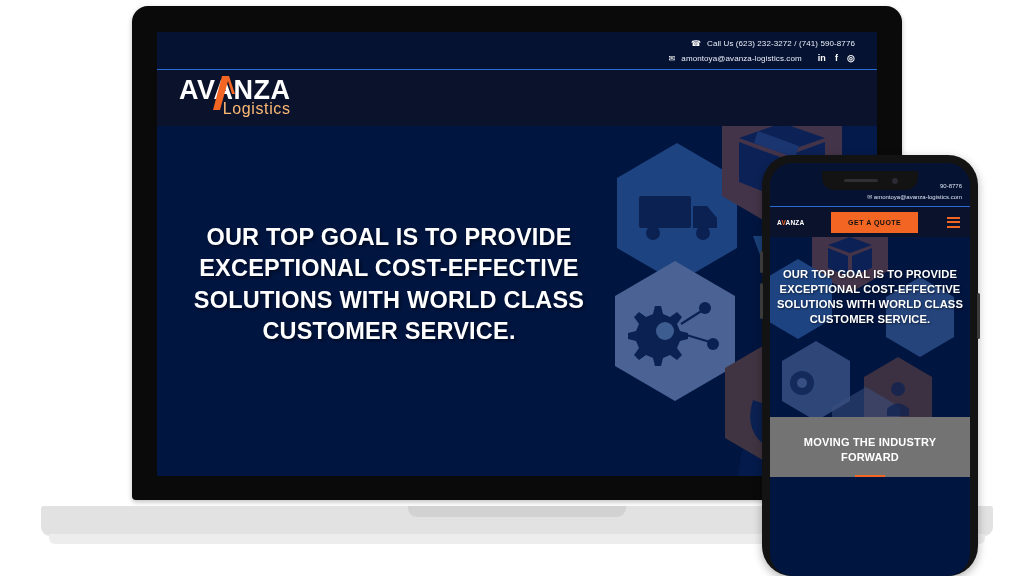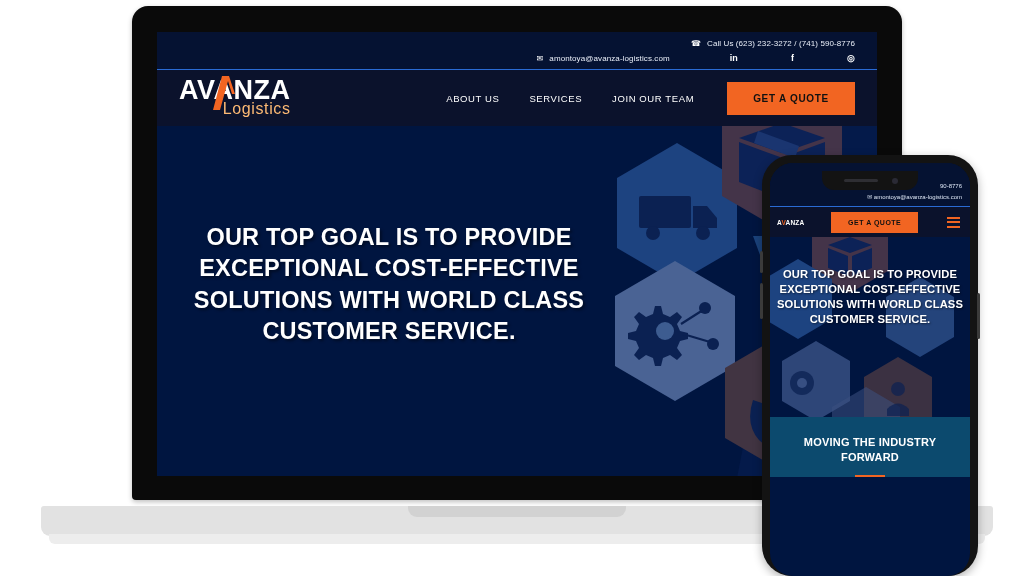--- a/index.html
+++ b/index.html
@@ -39,21 +39,21 @@
   
   .site { position: relative; width: 100%; height: 100%; background: #001540; }
   .topbar {
     background: #051232; height: 38px; padding: 4px 22px 0 0;
     display: flex; flex-direction: column; align-items: flex-end;
     border-bottom: 1.5px solid #2a6bd4;
   }
   .topbar-line { display: flex; align-items: center; gap: 6px; color: #e9eef8; font-size: 8px; letter-spacing: .1px; line-height: 15px; }
   .topbar-line .ic { font-size: 8px; color: #ffffff; }
   .socials { display: flex; gap: 9px; margin-left: 10px; }
-  .socials span { font-size: 9px; font-weight: bold; color: #ffffff; margin-left: 44px; }
+  .socials span { font-size: 9px; font-weight: bold; color: #ffffff; }
 
   .navbar {
     height: 56px; background: #0b122c; display: flex; align-items: center;
     justify-content: space-between; padding: 0 0 0 22px; position: relative; z-index: 4;
   }
   .logo { line-height: 1; position: relative; padding-bottom: 2px; }
   .logo-main {
     font-size: 27px; font-weight: bold; color: #ffffff; letter-spacing: .5px;
     position: relative; display: inline-block;
   }
@@ -117,21 +117,21 @@
   .ph-burger { display: flex; flex-direction: column; gap: 2.5px; cursor: pointer; padding: 2px; }
   .ph-burger i { display: block; width: 13px; height: 2px; background: #f26522; }
 
   .ph-hero { position: relative; height: 180px; background: #001540; overflow: hidden; }
   .ph-hero-art { position: absolute; inset: 0; }
   .ph-headline {
     position: absolute; left: 6px; right: 6px; top: 30px; text-align: center;
     color: #ffffff; font-size: 11.2px; font-weight: bold; line-height: 1.35; letter-spacing: .1px;
     text-shadow: 1px 1px 2px rgba(0,0,0,.5);
   }
-  .ph-section { background: #0c4a6e; padding: 18px 16px 0; text-align: center; }
+  .ph-section { background: #737373; padding: 18px 16px 0; text-align: center; }
   .ph-sec-title { color: #ffffff; font-size: 11px; font-weight: bold; line-height: 1.4; letter-spacing: .2px; }
   .ph-divider { width: 30px; height: 2px; background: #f26522; margin: 9px auto 12px; }
   .ph-body { color: #cdd8ec; font-size: 8px; line-height: 2.0; }
 </style>
 </head>
 <body>
 
 <div class="stage">
 
   <div class="laptop">
@@ -156,26 +156,20 @@
           </div>
         </div>
 
         <div class="navbar">
           <div class="logo">
             <div class="logo-main">AVANZA</div>
             <svg class="logo-v" viewBox="0 0 22 34">
               <polygon points="0,34 7,34 15,5 19,18 22,18 16,0 9,0" fill="#f26522"></polygon>
             </svg>
             <div class="logo-sub">Logistics</div>
-          </div>
-          <div class="nav-right">
-            <a class="nav-link" href="#">ABOUT US</a>
-            <a class="nav-link" href="#">SERVICES</a>
-            <a class="nav-link" href="#">JOIN OUR TEAM</a>
-            <button class="quote-btn">GET A QUOTE</button>
           </div>
         </div>
 
         <div class="hero">
           <svg class="hero-art" viewBox="0 0 310 360">
 
             <polygon points="230,0 310,0 310,360 160,360" fill="#041a4a"></polygon>
 
             <g>
               <polygon points="40,60 100,25 160,60 160,130 100,165 40,130" fill="#1d4380"></polygon>

